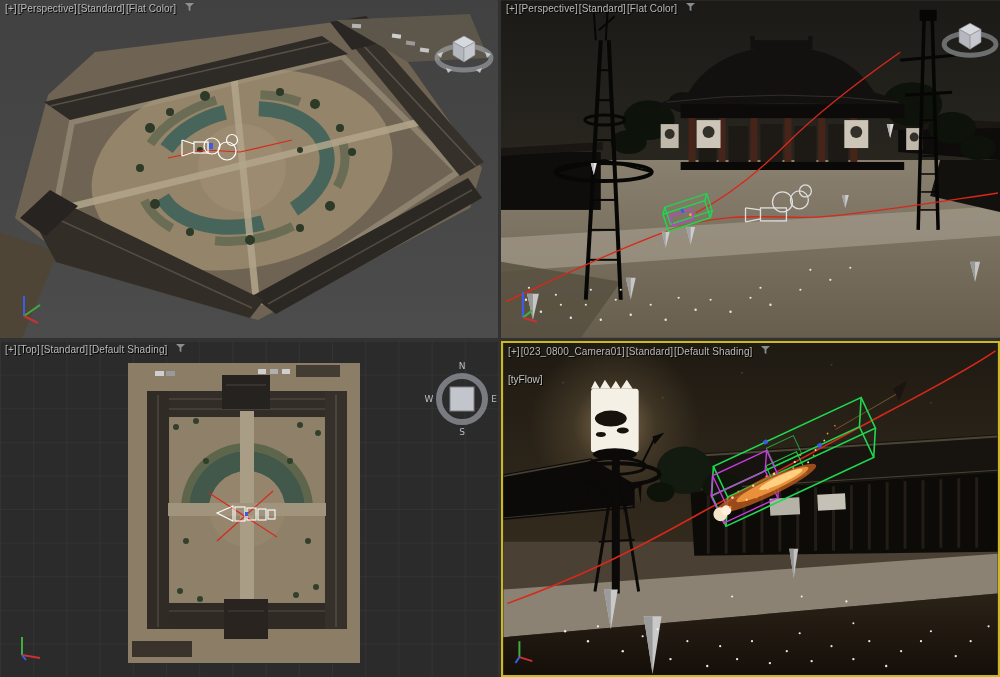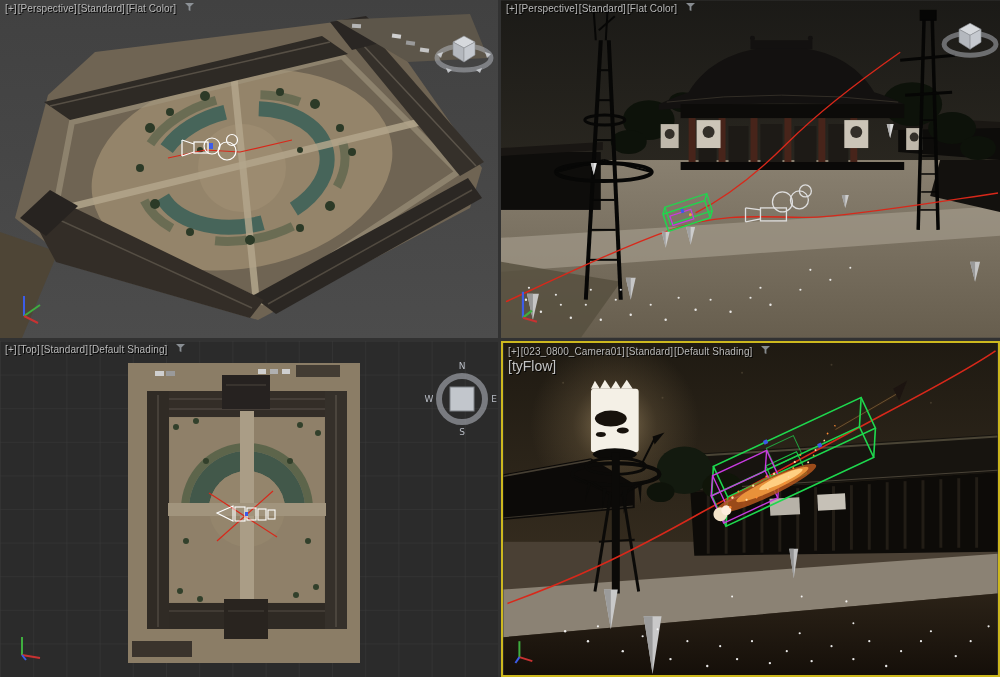--- a/index.html
+++ b/index.html
@@ -10,21 +10,21 @@
   #vp-tl{left:0;top:0;width:498px;height:338px;}
   #vp-tr{left:501px;top:0;width:499px;height:338px;}
   #vp-bl{left:0;top:341px;width:498px;height:336px;}
   #vp-br{left:501px;top:341px;width:499px;height:336px;}
   .viewport svg.scene{position:absolute;left:0;top:0;width:100%;height:100%;display:block;}
   .vp-header{position:absolute;left:5px;top:2px;z-index:5;display:flex;align-items:center;
     font-size:10px;line-height:13px;color:#b9b9b9;text-shadow:1px 1px 0 rgba(0,0,0,.95);
     letter-spacing:.1px;white-space:nowrap;}
   .vp-header span{margin-right:1px;cursor:default;}
   .vp-header .funnel{margin-left:8px;display:inline-block;}
-  .vp-overlay2{position:absolute;left:5px;top:15px;z-index:5;font-size:14px;color:#c4c4c4;
+  .vp-overlay2{position:absolute;left:5px;top:31px;z-index:5;font-size:10px;color:#c4c4c4;
     text-shadow:1px 1px 0 rgba(0,0,0,.95);}
   svg text{font-family:"DejaVu Sans",sans-serif;}
 </style>
 </head>
 <body>
 
 <div class="stage">
 
   <div class="viewport" id="vp-tl">
     <div class="vp-header">

